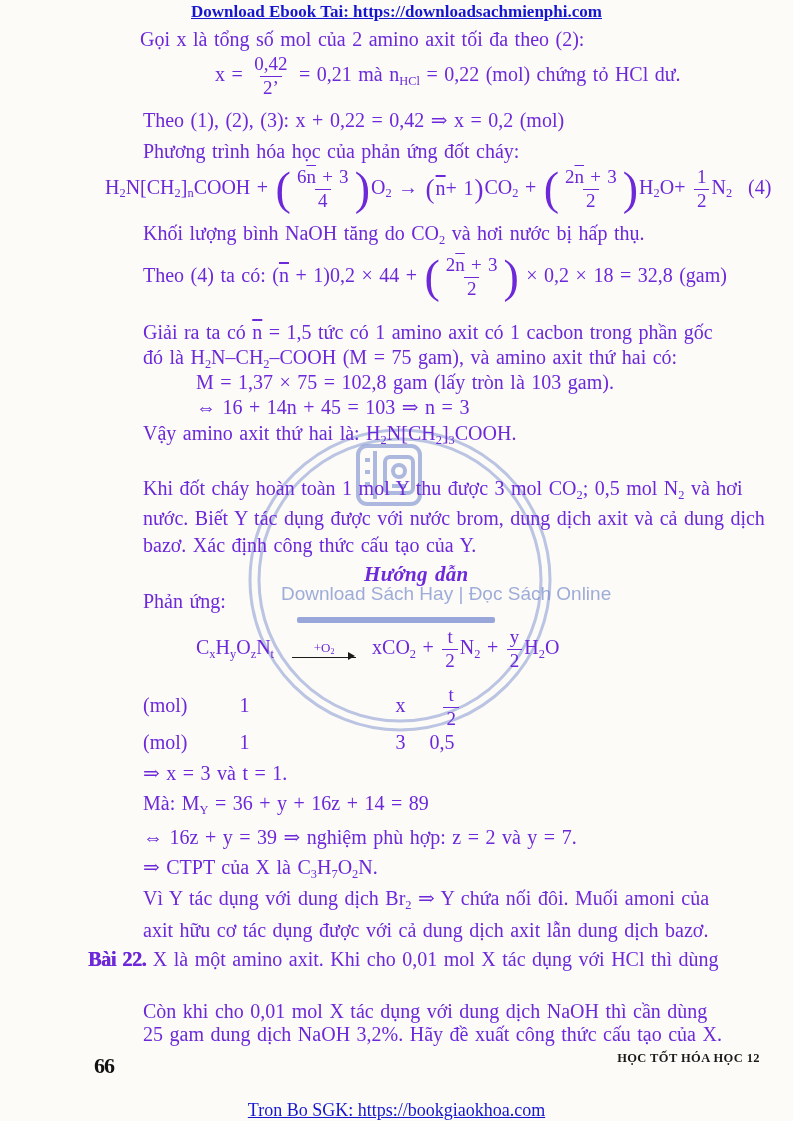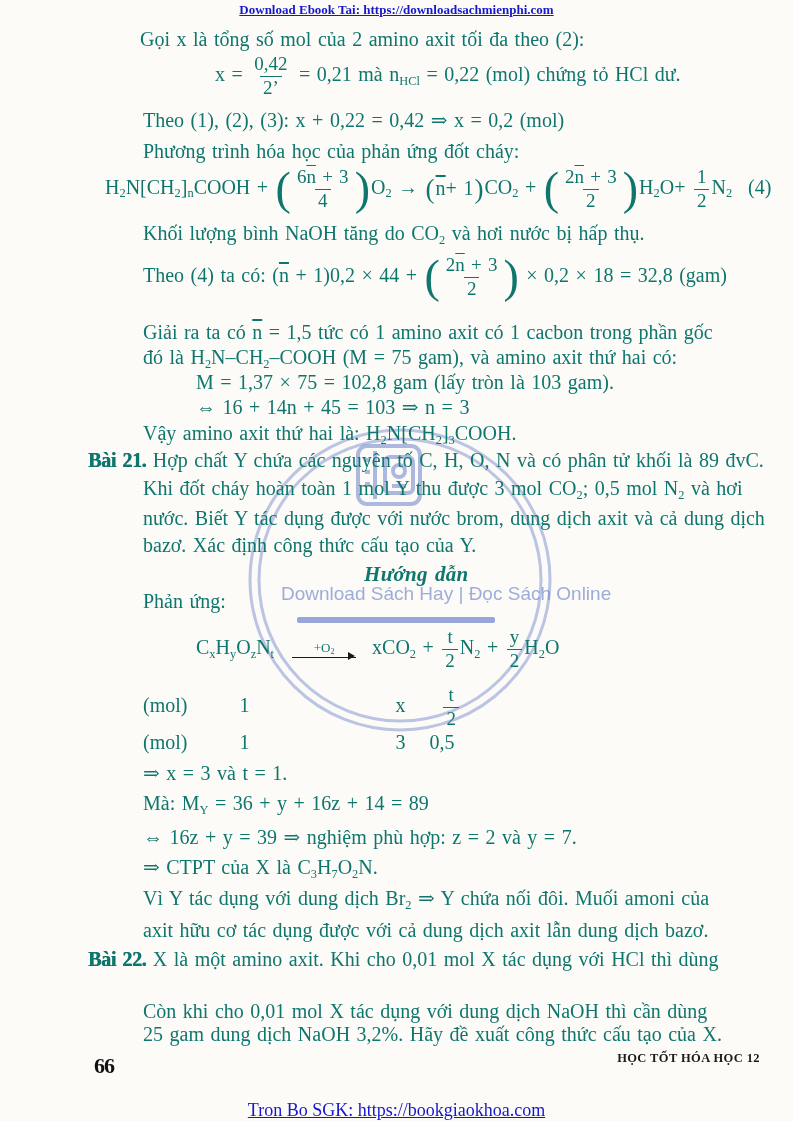--- a/index.html
+++ b/index.html
@@ -6,21 +6,21 @@
   html,body{margin:0;padding:0;background:#e8e8e4;}
   .page{
     position:relative; width:793px; height:1121px; margin:0 auto;
     background:#fcfbf7; overflow:hidden;
     font-family:"Liberation Serif","DejaVu Serif",serif;
     color:#1a1a1a;
   }
   
   .toplink{
     position:absolute; top:2px; left:0; right:0; text-align:center;
-    font-size:13px; font-weight:bold; color:#1616cc; text-decoration:underline;
+    font-size:17px; font-weight:bold; color:#1616cc; text-decoration:underline;
     cursor:pointer; font-family:"Liberation Serif","DejaVu Serif",serif;
   }
   .botlink{
     position:absolute; top:1100px; left:0; right:0; text-align:center;
     font-size:18px; color:#1616cc; text-decoration:underline; cursor:pointer;
   }
   .runtitle{
     position:absolute; top:1051px; right:33px; font-size:12.5px; font-weight:bold;
     letter-spacing:0.4px; color:#1a1a1a;
   }
@@ -42,21 +42,21 @@
     color:rgba(122,142,205,0.72);
   }
   .wm-bar{
     position:absolute; left:297px; top:617px; width:198px; height:6px;
     background:rgba(134,151,213,0.85); border-radius:2px;
   }
   
   .lines{position:absolute; inset:0; z-index:2;}
   .line{
     position:absolute; white-space:nowrap; font-size:20px; line-height:1.18;
-    word-spacing:1.5px; color:#0f766e;
+    word-spacing:1.5px; color:#6d28d9;
   }
   .line sub{font-size:0.62em; line-height:0; position:relative; top:0.3em; vertical-align:baseline;}
   .ov{text-decoration:overline;}
   .sp{display:inline-block;}
   .bold-label{font-weight:bold; letter-spacing:-0.3px; text-shadow:0.5px 0 0 currentColor;}
   .hd{font-weight:bold; font-style:italic; font-size:21px; letter-spacing:0.3px;}
   .frac{
     display:inline-flex; flex-direction:column; align-items:center;
     vertical-align:middle; margin:0 2px; font-size:0.95em; line-height:1.1;
   }
@@ -150,21 +150,20 @@
               <span class="den"><span>2</span></span>
             </span>
           </span>
           <span class="pgl">)</span>
         </span><span> × 0,2 × 18 = 32,8 (gam)</span></div>
       <div class="line" style="left: 143px; top: 321px;"><span>Giải ra ta có </span><span class="ov">n</span><span> = 1,5 tức có 1 amino axit có 1 cacbon trong phần gốc</span></div>
       <div class="line" style="left: 143px; top: 346px;"><span>đó là H</span><sub>2</sub><span>N–CH</span><sub>2</sub><span>–COOH (M = 75 gam), và amino axit thứ hai có:</span></div>
       <div class="line" style="left: 196px; top: 371px;"><span>M = 1,37 × 75 = 102,8 gam (lấy tròn là 103 gam).</span></div>
       <div class="line" style="left: 196px; top: 396px;"><span>⇔ 16 + 14n + 45 = 103 ⇒ n = 3</span></div>
       <div class="line" style="left: 143px; top: 422px;"><span>Vậy amino axit thứ hai là: H</span><sub>2</sub><span>N[CH</span><sub>2</sub><span>]</span><sub>3</sub><span>COOH.</span></div>
-      <div class="line" style="left: 88px; top: 449px;"><span class="bold-label">Bài 21.</span><span> Hợp chất Y chứa các nguyên tố C, H, O, N và có phân tử khối là 89 đvC.</span></div>
       <div class="line" style="left: 143px; top: 477px;"><span>Khi đốt cháy hoàn toàn 1 mol Y thu được 3 mol CO</span><sub>2</sub><span>; 0,5 mol N</span><sub>2</sub><span> và hơi</span></div>
       <div class="line" style="left: 143px; top: 507px;"><span>nước. Biết Y tác dụng được với nước brom, dung dịch axit và cả dung dịch</span></div>
       <div class="line" style="left: 143px; top: 534px;"><span>bazơ. Xác định công thức cấu tạo của Y.</span></div>
       <div class="line hd" style="left: 364px; top: 562px;"><span>Hướng dẫn</span></div>
       <div class="line" style="left: 143px; top: 590px;"><span>Phản ứng:</span></div>
       <div class="line" style="left: 196px; top: 627px;"><span>C</span><sub>x</sub><span>H</span><sub>y</sub><span>O</span><sub>z</sub><span>N</span><sub>t</sub><span class="sp" style="width: 14px;"></span><span class="arr">
           <span class="arrlbl"><span>+O</span><sub>2</sub></span>
           <span class="shaft"></span>
         </span><span class="sp" style="width: 12px;"></span><span>xCO</span><sub>2</sub><span> + </span><span class="frac">
           <span class="num"><span>t</span></span>

